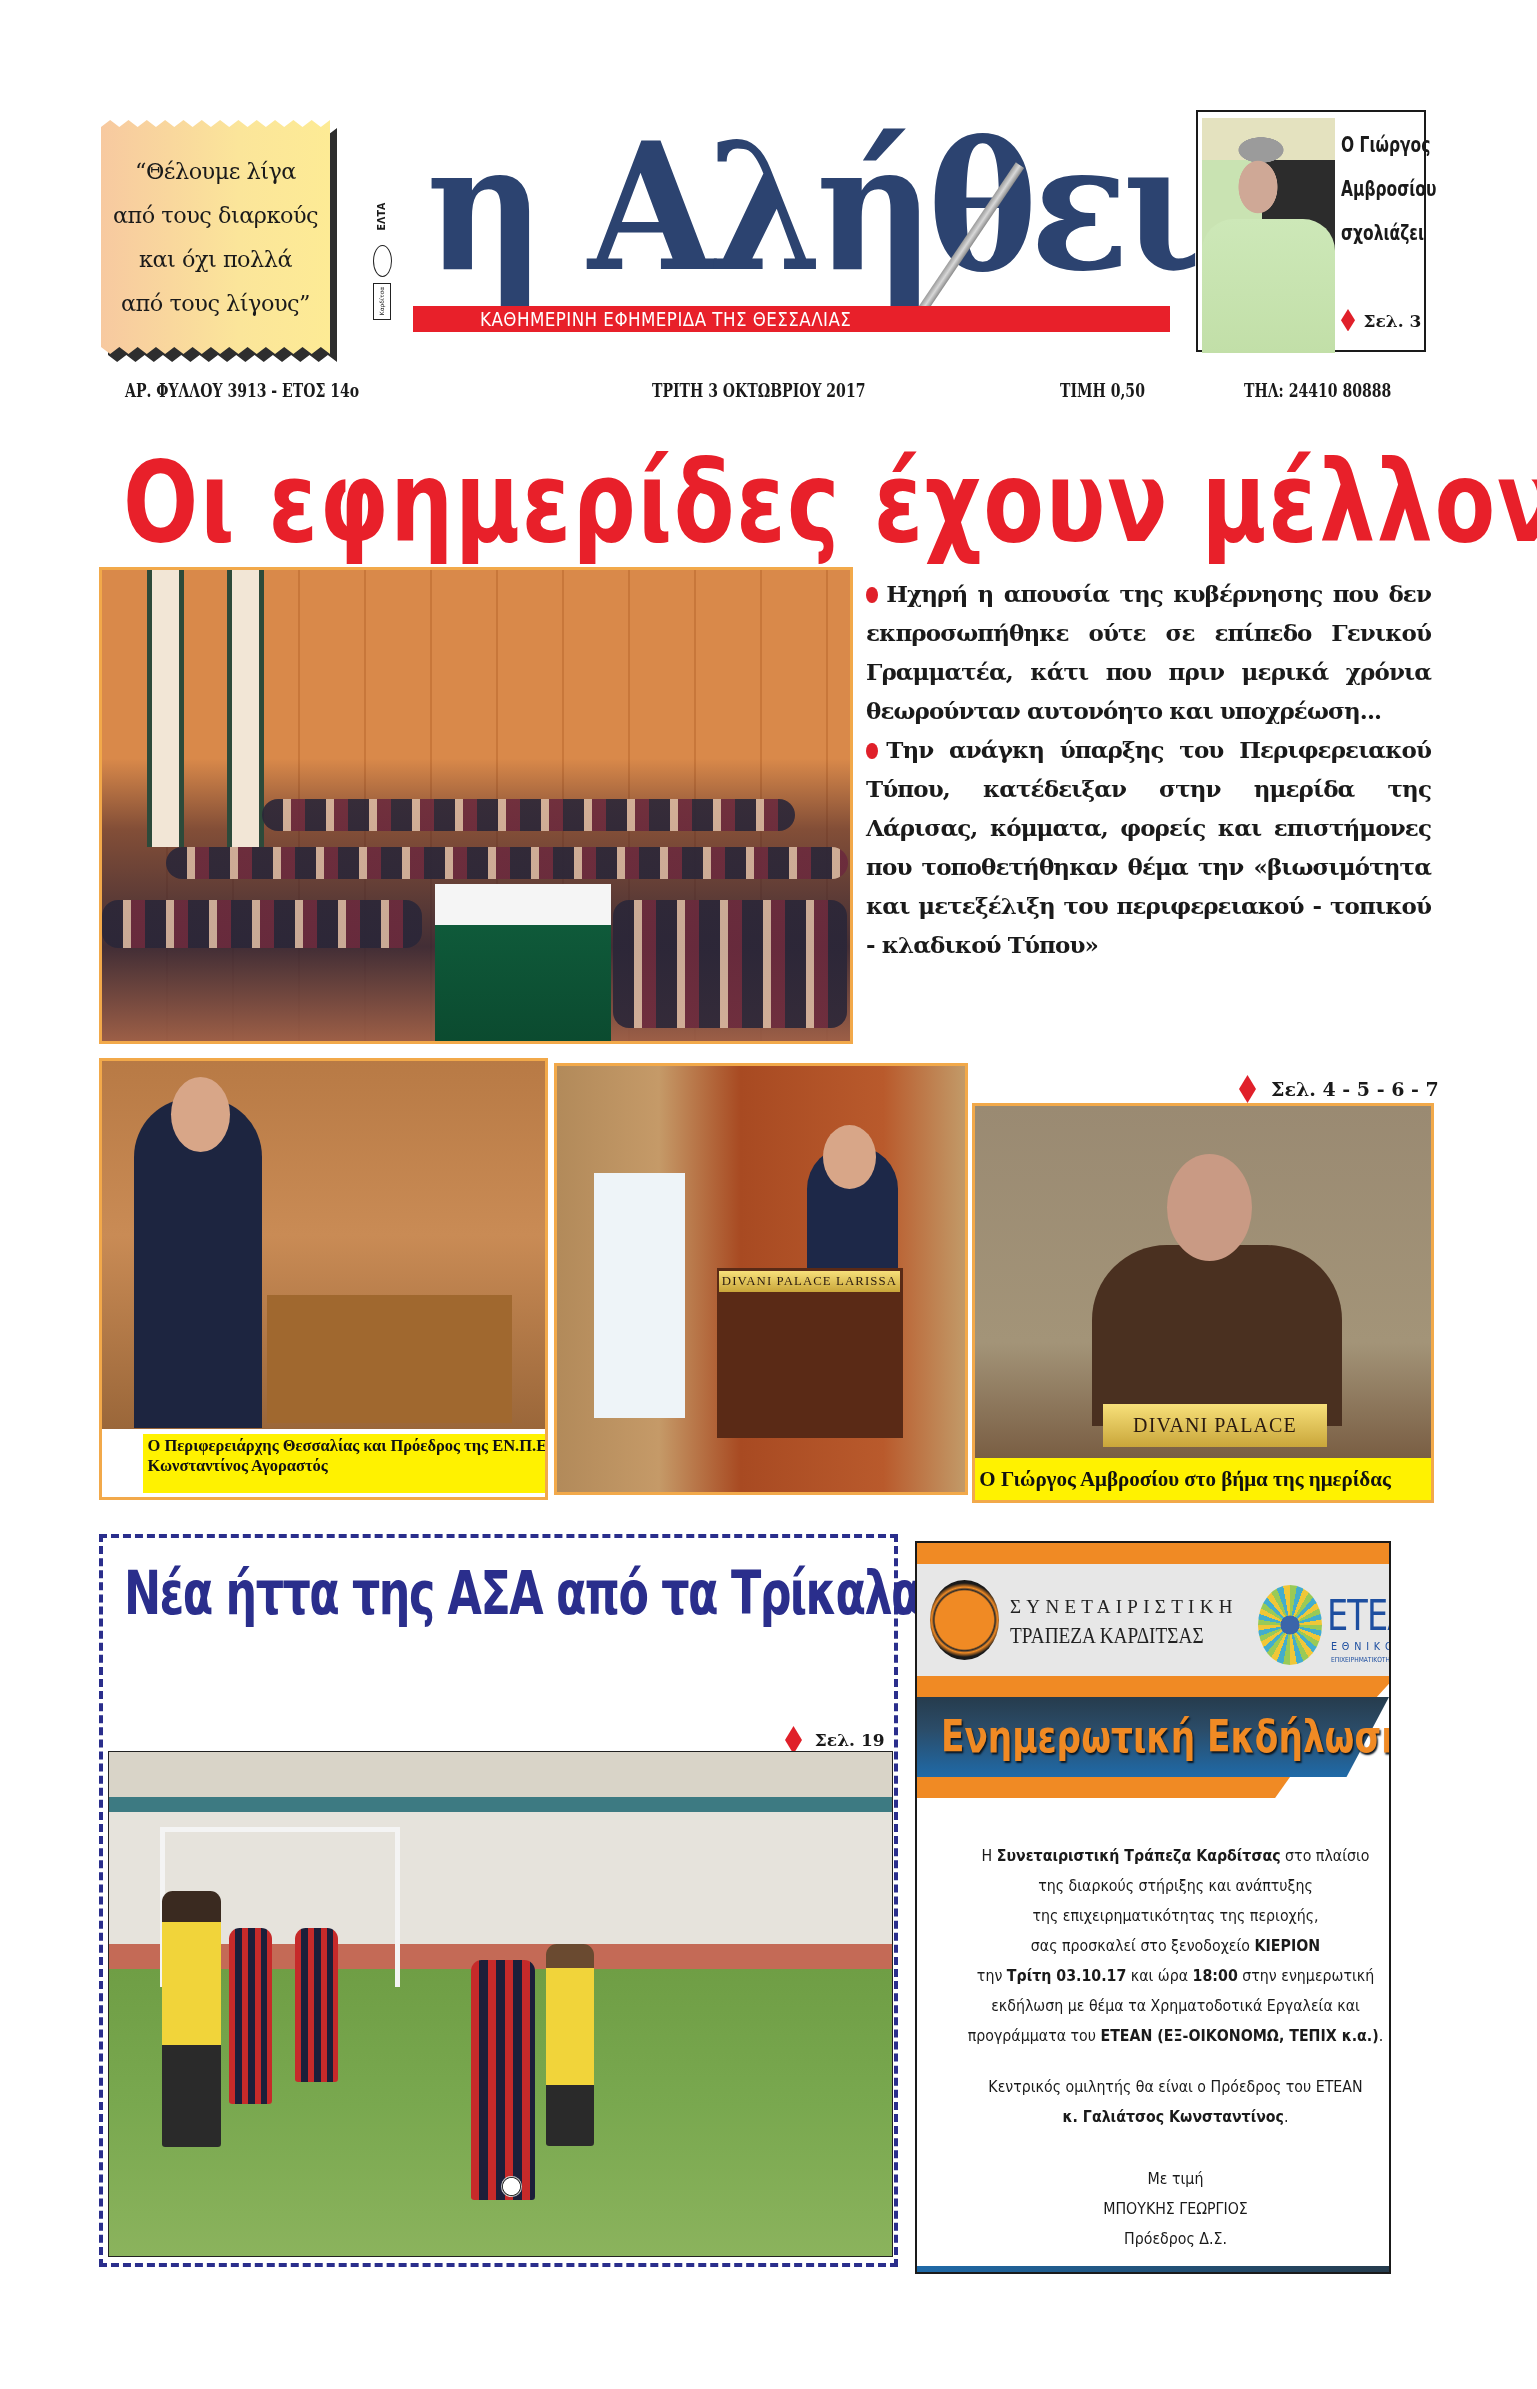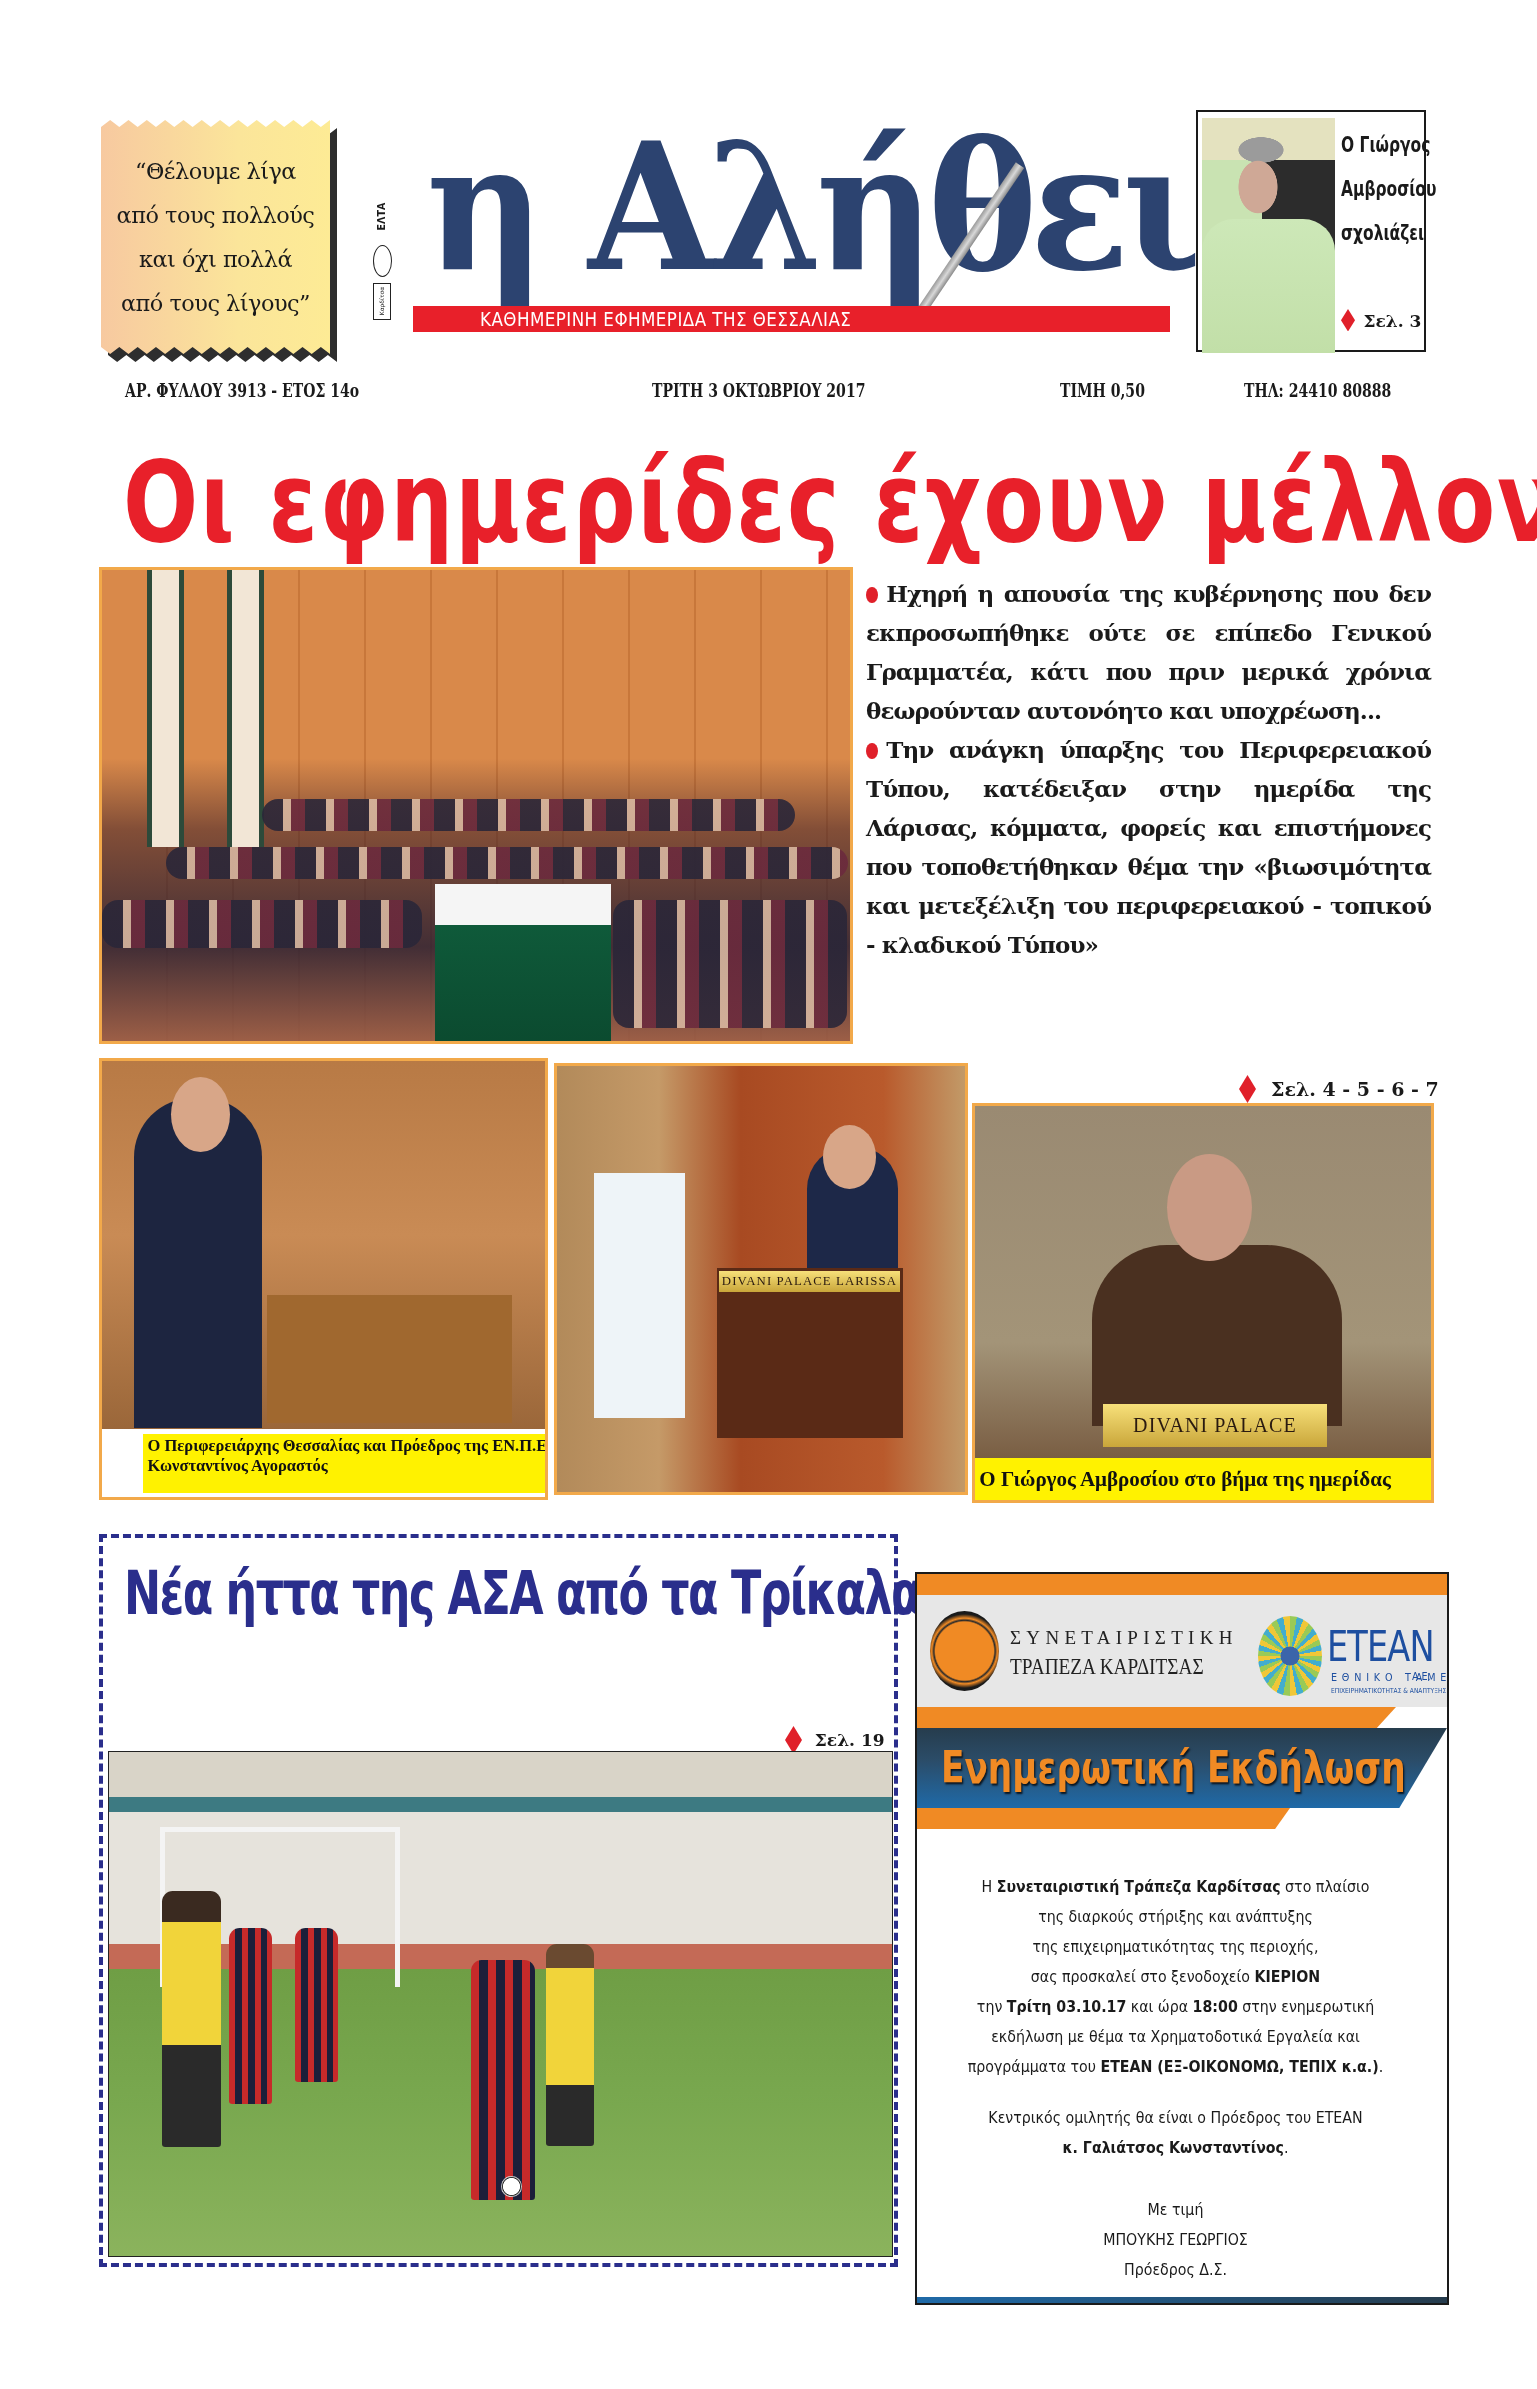--- a/index.html
+++ b/index.html
@@ -144,21 +144,21 @@
   .sports-ref { position: absolute; left: 682px; top: 188px; display: flex; align-items: center; gap: 12.8px; }
   .sports-ref .diamond { width: 17px; height: 28px; }
   .sports-photo {
     position: absolute; left: 5.3px; top: 213px; width: 785px; height: 506px; border: 1.6px solid #222; overflow: hidden;
     background: linear-gradient(180deg, #d9d4c8 0%, #d9d4c8 9%, #3d7a82 9%, #3d7a82 12%, #e6e3dc 12%, #e6e3dc 38%, #c46a56 38%, #c46a56 43%, #6f9e45 43%, #79a84f 70%, #8bb35d 100%);
   }
   .player { position: absolute; border-radius: 10.7px 10.7px 3.2px 3.2px; }
 
   
   .ad-box {
-    left: 915px; top: 1541px; width: 534px; height: 733px; border: 2.7px solid #1a1a1a; background: #ffffff; overflow: hidden; margin-top: 31px;
+    left: 915px; top: 1541px; width: 476px; height: 733px; border: 2.7px solid #1a1a1a; background: #ffffff; overflow: hidden;
   }
   .ad-topbar { position: absolute; left: 0; top: 0; width: 100%; height: 21px; background: #f08a24; }
   .ad-logos { position: absolute; left: 0; top: 21px; width: 100%; height: 112px; background: #e7e7e7; }
   .bank-seal { position: absolute; left: 13.3px; top: 16px; width: 69px; height: 80px; border-radius: 50%; background: radial-gradient(circle,#f08a24 55%,#2a2a2a 58%,#f08a24 62%,#1a1a1a 70%); }
   .bank-name-top { position: absolute; left: 93px; top: 32px; font-family: "Liberation Serif", serif; font-size: 19px; letter-spacing: 5.3px; color: #222; white-space: nowrap; }
   .bank-name-bot { position: absolute; left: 93px; top: 59px; font-family: "Liberation Serif", serif; font-size: 22.4px; color: #222; white-space: nowrap; transform: scaleX(0.86); transform-origin: left center; }
   .etean-star { position: absolute; left: 341px; top: 21px; width: 64px; height: 80px; border-radius: 50%;
     background: radial-gradient(circle at 50% 50%, #1e4fa0 0 18%, transparent 19%), repeating-conic-gradient(#8cc63f 0 10deg, #27a3c9 10deg 20deg, #f2c21a 20deg 30deg); opacity: 0.85; }
   .etean-name { position: absolute; left: 410px; top: 27px; font-family: "DejaVu Sans", sans-serif; font-size: 42px; color: #1e4fa0; letter-spacing: -1.1px; transform: scaleX(0.8); transform-origin: left center; white-space: nowrap; }
   .etean-ac { position: absolute; left: 495px; top: 76px; font-family: "DejaVu Sans", sans-serif; font-size: 9.6px; color: #1e4fa0; }
@@ -175,21 +175,21 @@
   .ad-body .line { display: block; white-space: nowrap; transform: scaleX(0.86); transform-origin: center; }
   .ad-body b { font-weight: bold; }
   .ad-bottom { position: absolute; left: 0; bottom: 0; width: 100%; height: 6.4px; background: linear-gradient(90deg,#1f6aa8,#263c4d); }
 </style>
 </head>
 <body>
 
 <div class="abs quote-shadow"></div>
 <div class="abs quote-box">
   <div class="quote-line">“Θέλουμε λίγα</div>
-  <div class="quote-line">από τους πολλούς</div>
+  <div class="quote-line">από τους διαρκούς</div>
   <div class="quote-line">και όχι πολλά</div>
   <div class="quote-line">από τους λίγους”</div>
 </div>
 
 <div class="abs badges">
   <div class="badge-elta">
       <span>ΕΛΤΑ</span>
     </div>
   <div class="badge-seal"></div>
   <div class="badge-stamp">

